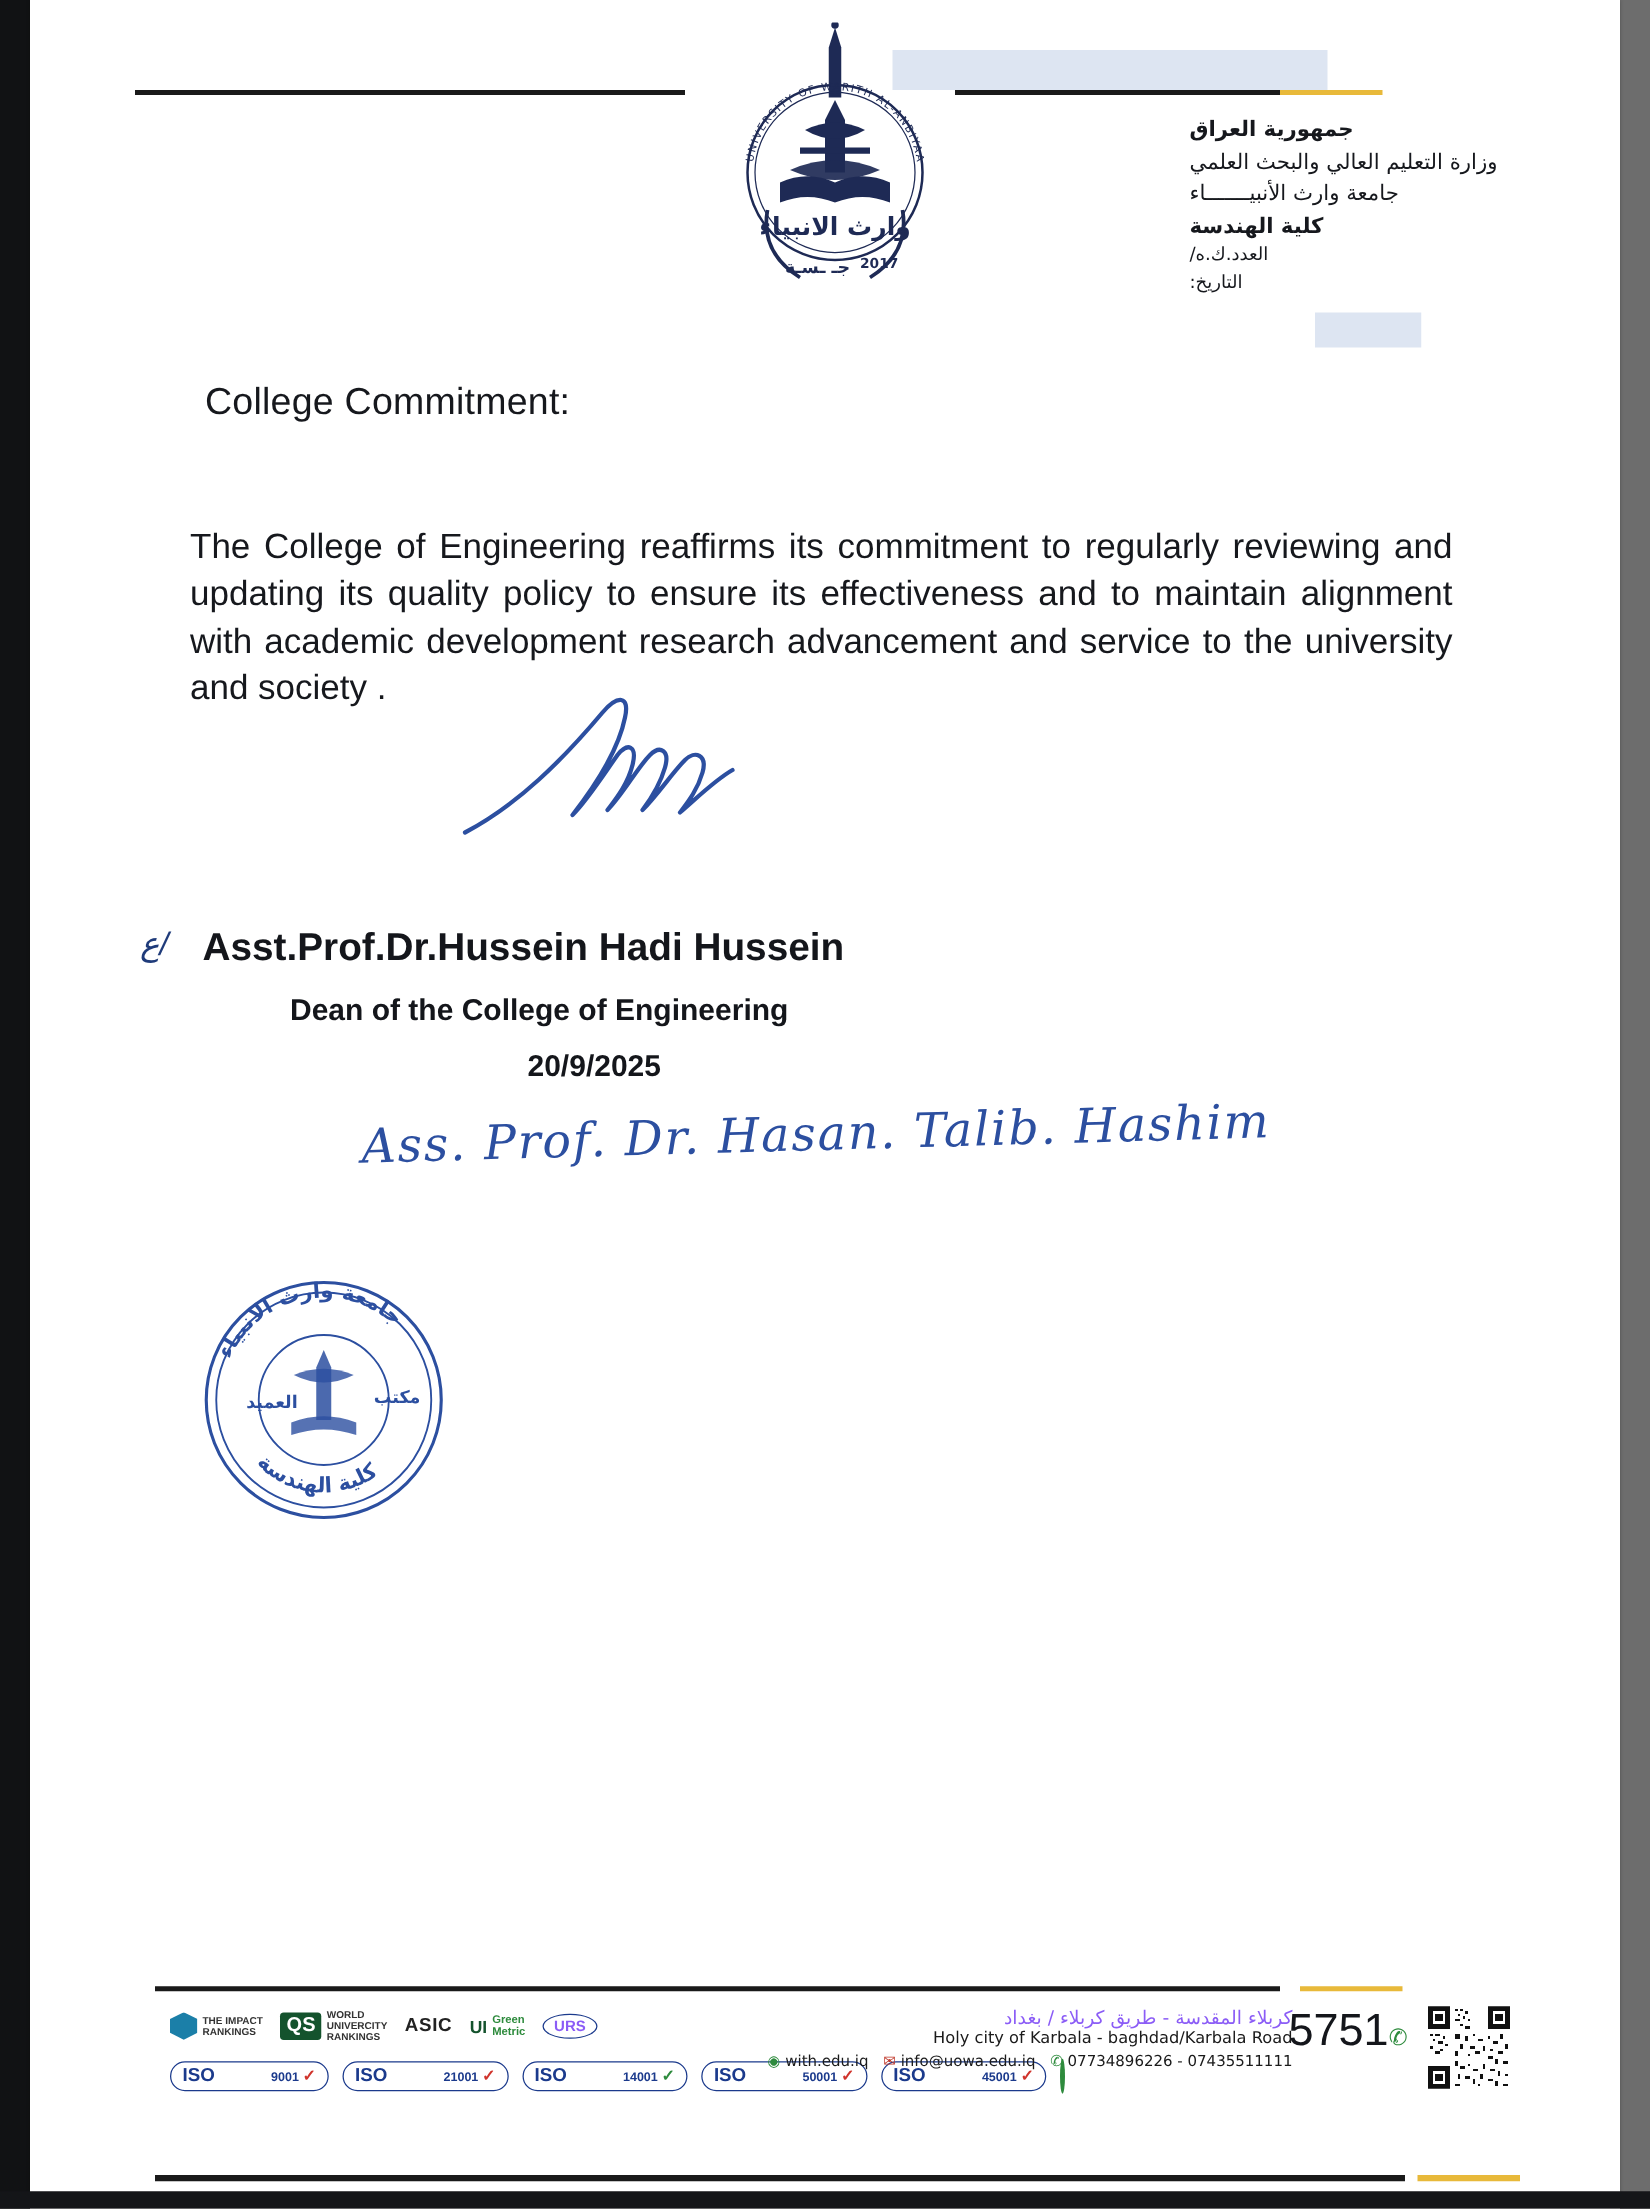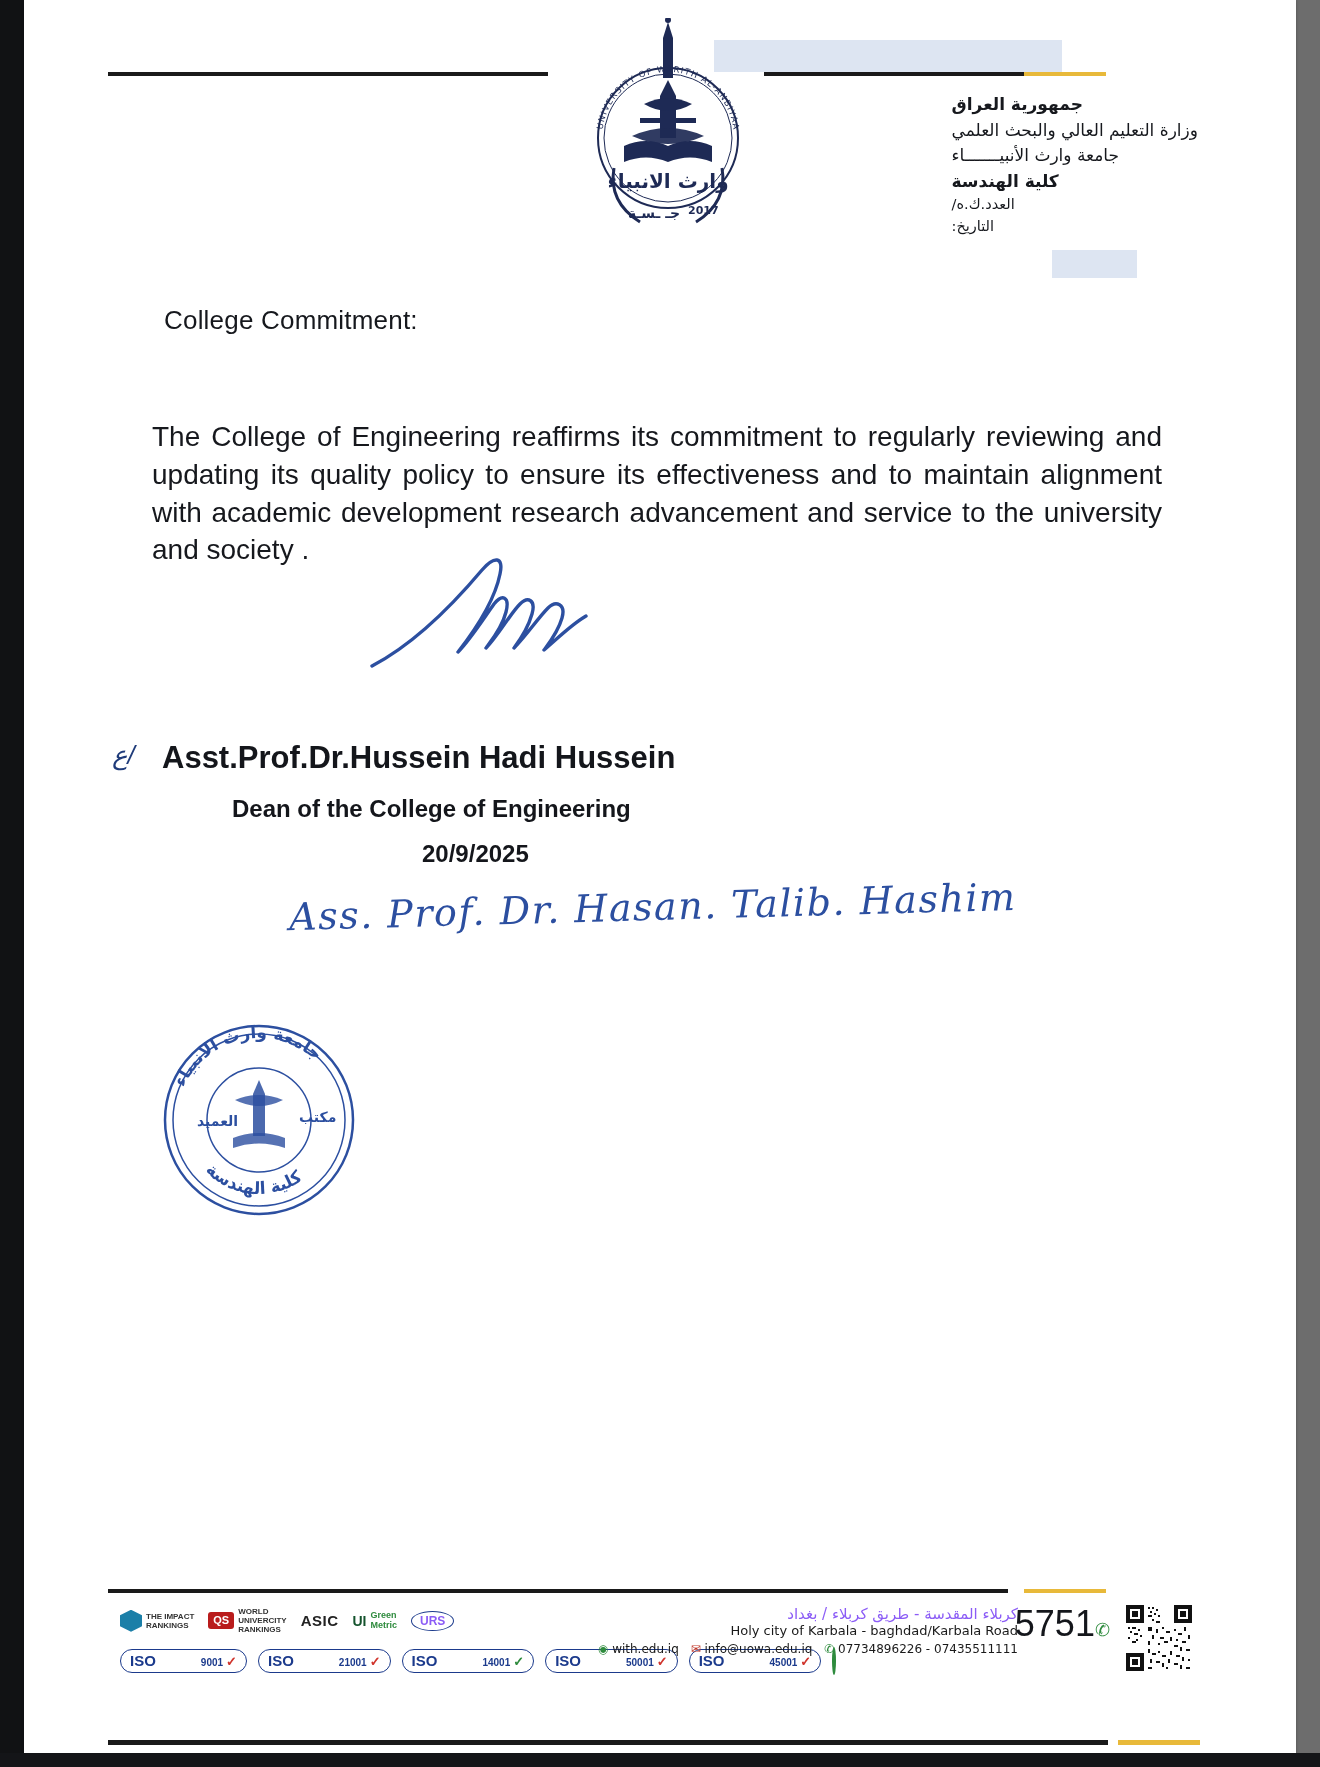--- a/index.html
+++ b/index.html
@@ -115,21 +115,21 @@
     top: 18px;
     width: 176px;
     height: 250px;
   }
 
   
   .commit-head {
     position: absolute;
     left: 140px;
     top: 305px;
-    font-size: 26px;
+    font-size: 30px;
     color: #16181d;
     letter-spacing: .2px;
   }
   .commit-body {
     position: absolute;
     left: 128px;
     top: 390px;
     width: 1010px;
     font-size: 28px;
     line-height: 1.35;
@@ -196,21 +196,21 @@
     position: absolute;
     left: 125px;
     top: 1010px;
     width: 220px;
     height: 220px;
   }
 
   
   .footer {
     position: absolute;
-    left: 0;
+    left: 16px;
     bottom: 38px;
     width: 1204px;
     height: 140px;
   }
   .ftr-rule {
     position: absolute;
     height: 4px;
     background: #1a1a1a;
     top: 0;
   }
@@ -274,22 +274,22 @@
     color: #333;
     line-height: 1.15;
     white-space: nowrap;
   }
   .hex {
     width: 22px; height: 22px;
     background: #1b7fa8;
     clip-path: polygon(50% 0%, 100% 25%, 100% 75%, 50% 100%, 0% 75%, 0% 25%);
   }
   .qs-box {
-    background: #b91c1c; color: #fff;
-    font-size: 11px; font-weight: bold;
+    background: #14532d; color: #fff;
+    font-size: 16px; font-weight: bold;
     padding: 2px 5px; border-radius: 3px;
   }
   .asic-mark { font-size: 15px; font-weight: bold; color: #222; letter-spacing: .5px; }
   .ui-green { font-size: 9px; color: #2e8b3d; font-weight: bold; line-height:1.1; }
   .urs-oval {
     border: 1.6px solid #1b3a8c;
     border-radius: 50%;
     padding: 2px 8px;
     font-size: 12px; font-weight: bold; color: #8b5cf6;
   }

